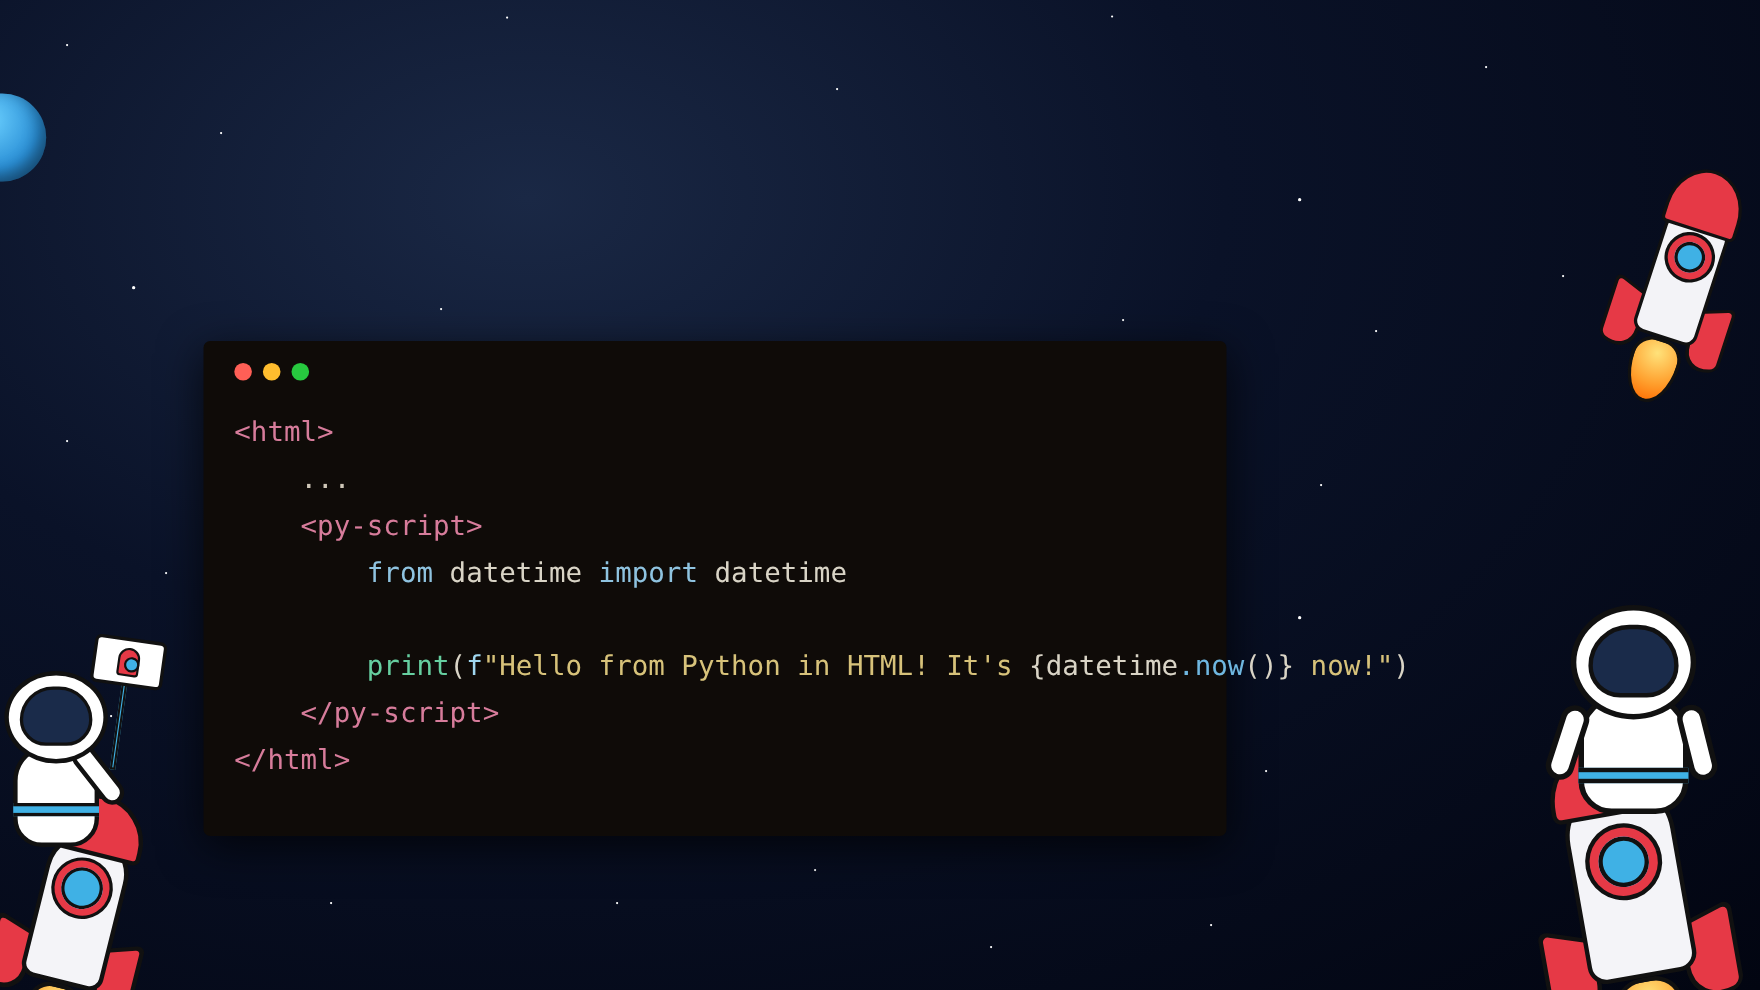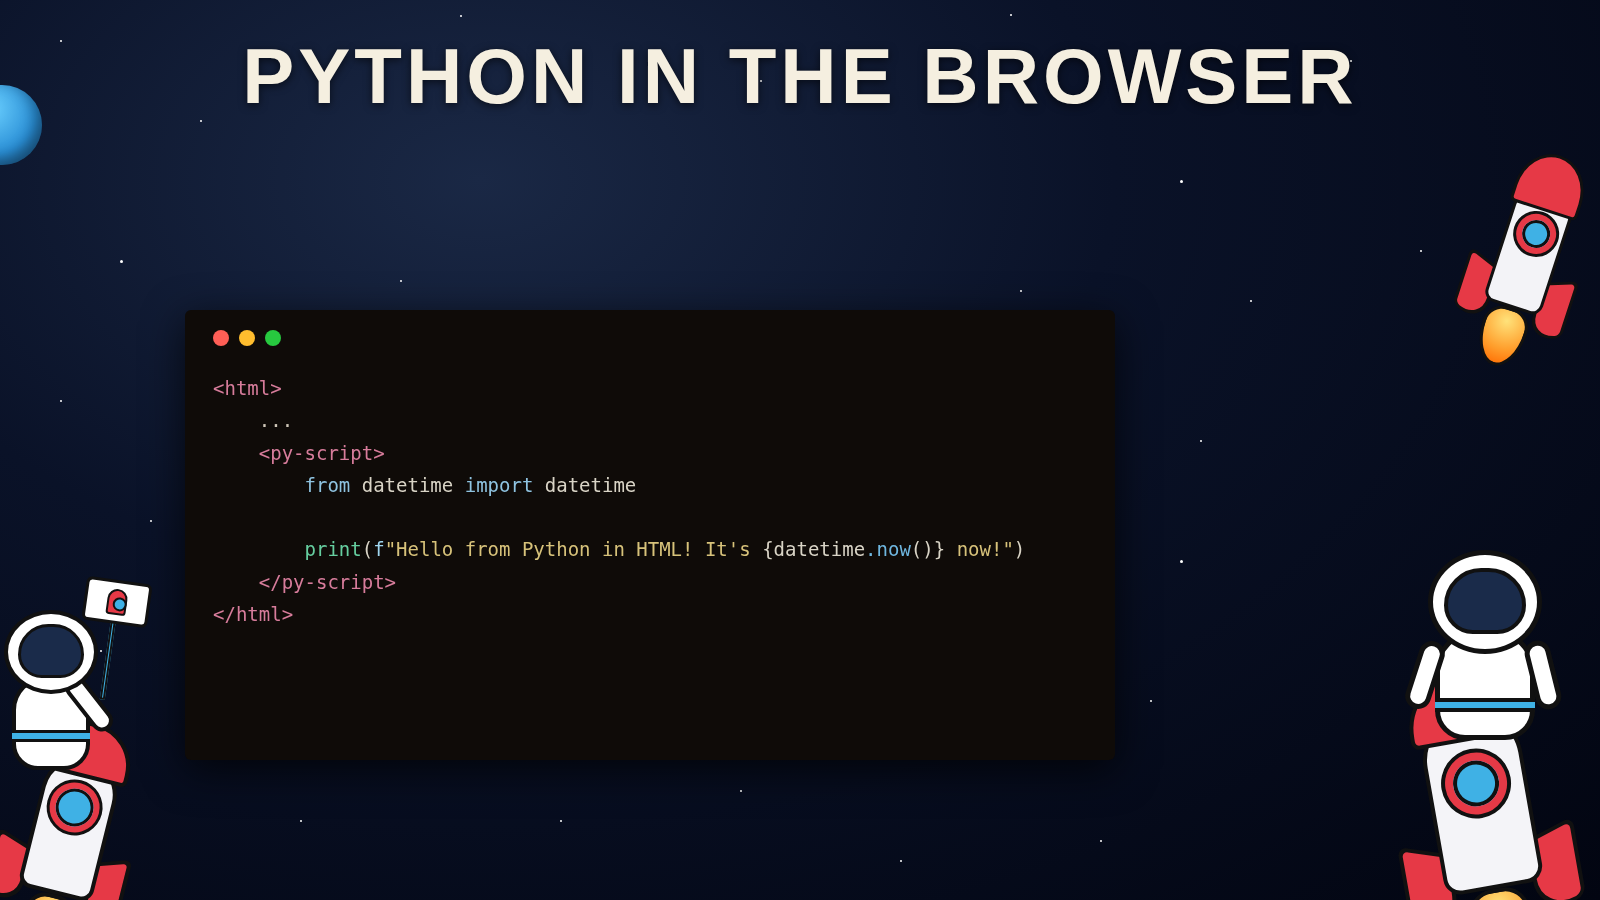--- a/index.html
+++ b/index.html
@@ -43,21 +43,21 @@
     padding: 20px 28px;
   }
   .dots { display: flex; gap: 10px; margin-bottom: 26px; }
   .dot { width: 16px; height: 16px; border-radius: 50%; }
   .dot.r { background: #ff5f56; }
   .dot.y { background: #ffbd2e; }
   .dot.g { background: #27c93f; }
 
   pre.code {
     font-family: "Menlo", "Consolas", monospace;
-    font-size: 19px;
+    font-size: 25px;
     line-height: 1.7;
     color: #c8c8c8;
     white-space: pre;
   }
   .t-tag   { color: #d77c9b; }  
   .t-pale  { color: #cfc7b8; }  
   .t-kw    { color: #8fc3e0; }  
   .t-id    { color: #d9d4c6; }  
   .t-fn    { color: #66cfa0; }  
   .t-paren { color: #d9d4c6; }
@@ -252,21 +252,20 @@
   <div class="star" style="top:560px;left:1180px;width:3px;height:3px;"></div>
   <div class="star" style="top:700px;left:1150px;width:2px;height:2px;"></div>
   <div class="star" style="top:15px;left:460px;width:2px;height:2px;"></div>
   <div class="star" style="top:14px;left:1010px;width:2px;height:2px;"></div>
   <div class="star" style="top:280px;left:400px;width:2px;height:2px;"></div>
   <div class="star" style="top:290px;left:1020px;width:2px;height:2px;"></div>
   <div class="star" style="top:790px;left:740px;width:2px;height:2px;"></div>
 </div>
 
 <div class="title">
-  <div>PYTHON IN THE BROWSER</div>
 </div>
 
 <div class="deco planet-left"></div>
 
 <div class="deco rocket-tr">
   <div class="rocket-flame"></div>
   <div class="rocket-fin-l"></div>
   <div class="rocket-fin-r"></div>
   <div class="rocket-body"></div>
   <div class="rocket-nose"></div>

